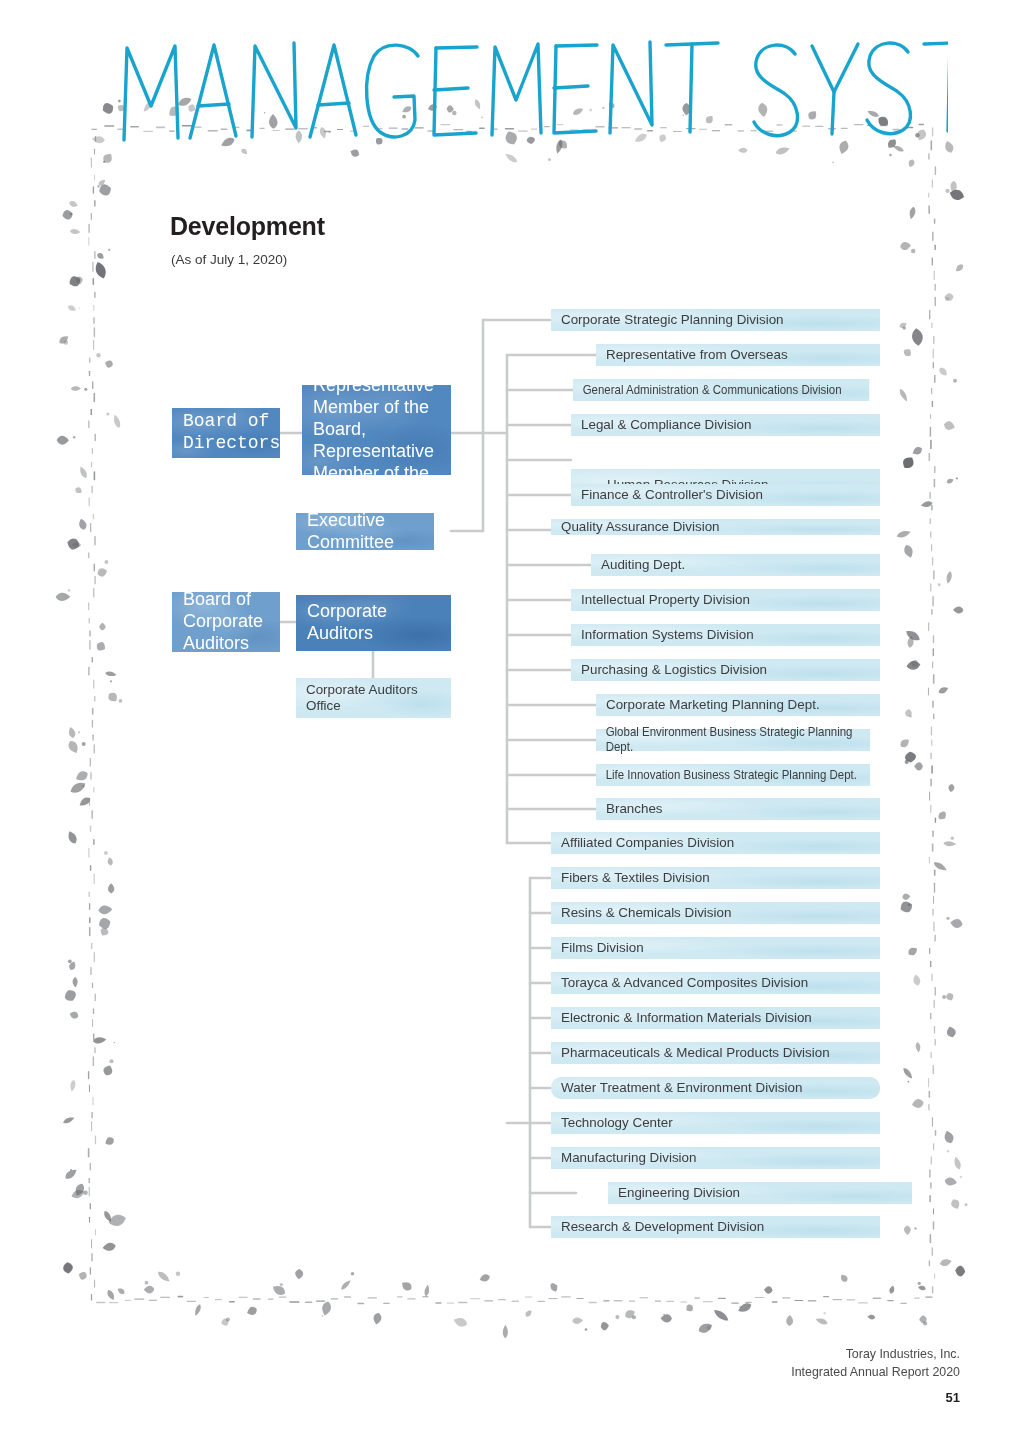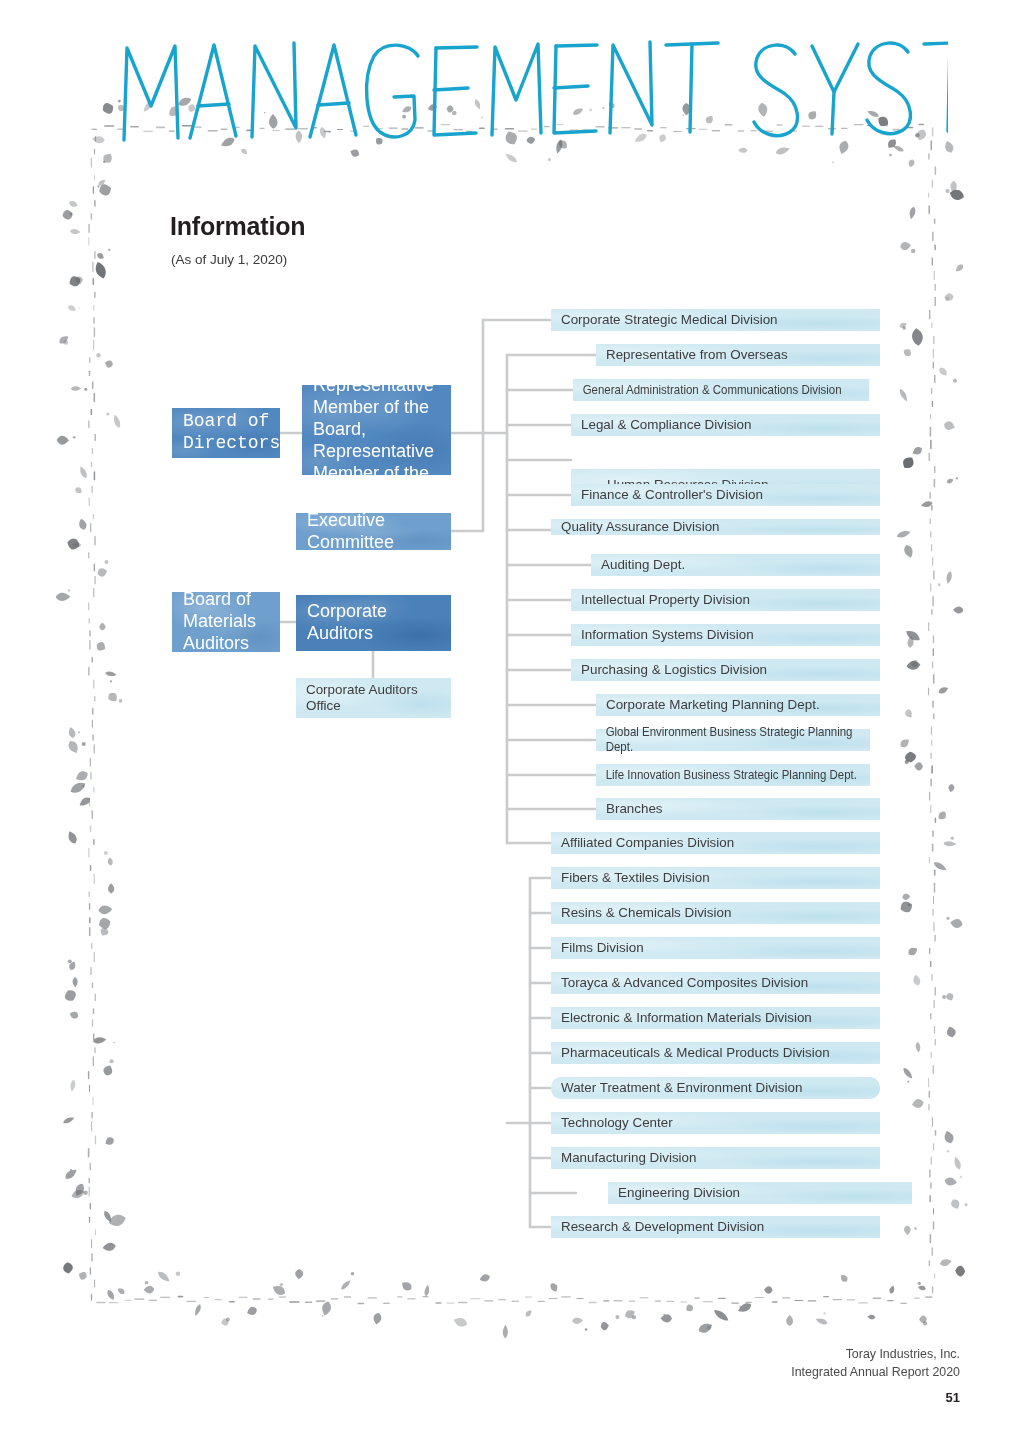--- a/index.html
+++ b/index.html
@@ -770,21 +770,21 @@
 
         <path d="M872 10 L870 97 L912 95"></path>
         <path d="M870 52 L904 50"></path>
         <path d="M872 10 L913 9"></path>
 
         <path d="M928 97 L931 9 L952 62 L974 6 L977 95"></path>
       </g>
     </svg>
   </div>
 
-  <div id="page-heading">Information</div>
+  <div id="page-heading">Development</div>
   <div id="page-subheading">(As of July 1, 2020)</div>
 
   <svg id="connectors" viewBox="0 0 1020 1440" xmlns="http://www.w3.org/2000/svg" aria-hidden="true">
 
     <path class="conn" d="M280 433 L302 433"></path>
 
     <path class="conn" d="M280 622 L302 622"></path>
 
     <path class="conn" d="M373 651 L373 678"></path>
 
@@ -831,38 +831,38 @@
   </svg>
 
   <div class="node dark" style="left:172px; top:408px; width:108px; height:50px;font-family:Liberation Mono, monospace;">
     <span>Board of Directors</span>
   </div>
 
   <div class="node dark" style="left:302px; top:385px; width:149px; height:90px;">
     <span>President and Representative Member of the Board, Representative Member of the Board</span>
   </div>
 
-  <div class="node dark lighter" style="left:296px; top:513px; width:155px; height:37px;">
+  <div class="node dark lighter" style="left:296px; top:513px; width:138px; height:37px;">
     <span>Executive Committee</span>
   </div>
 
   <div class="node dark lighter" style="left:172px; top:592px; width:108px; height:60px;">
-    <span>Board of Materials Auditors</span>
+    <span>Board of Corporate Auditors</span>
   </div>
 
   <div class="node dark deeper" style="left:296px; top:595px; width:155px; height:56px;">
     <span>Corporate Auditors</span>
   </div>
 
   <div class="node light" style="left:296px; top:678px; width:155px; height:40px;">
     <span>Corporate Auditors Office</span>
   </div>
 
   <div class="node light" style="left:551px; top:309px; width:329px; height:22px;">
-    <span>Corporate Strategic Medical Division</span>
+    <span>Corporate Strategic Planning Division</span>
     </div>
 
   <div class="node light" style="left:596px; top:344px; width:284px; height:22px;">
     <span>Representative from Overseas</span>
     </div>
 
   <div class="node light cond" style="left:573px; top:379px; width:307px; height:22px;">
     <span>General Administration &amp; Communications Division</span>
     </div>
 

